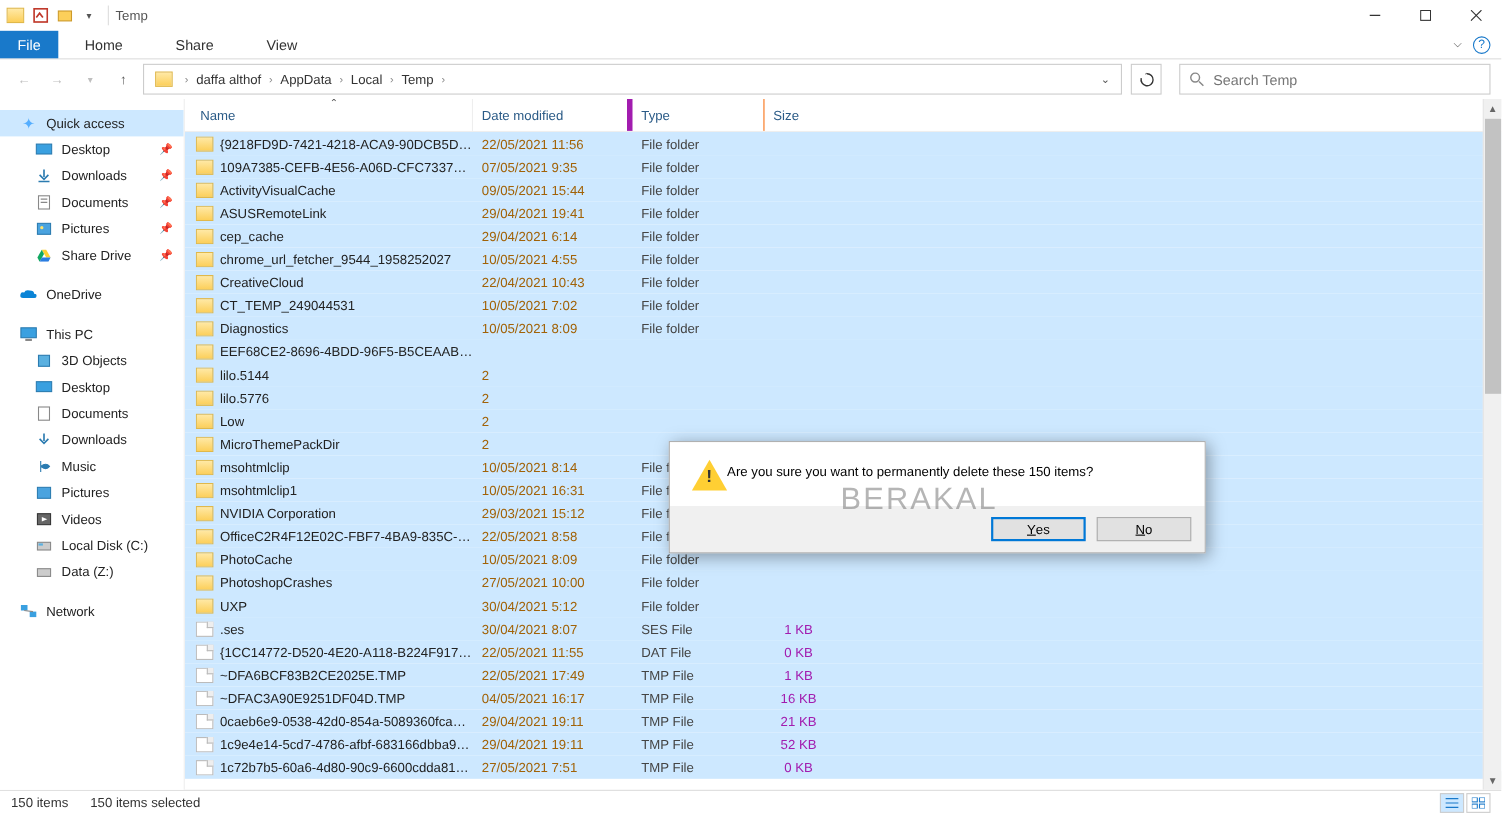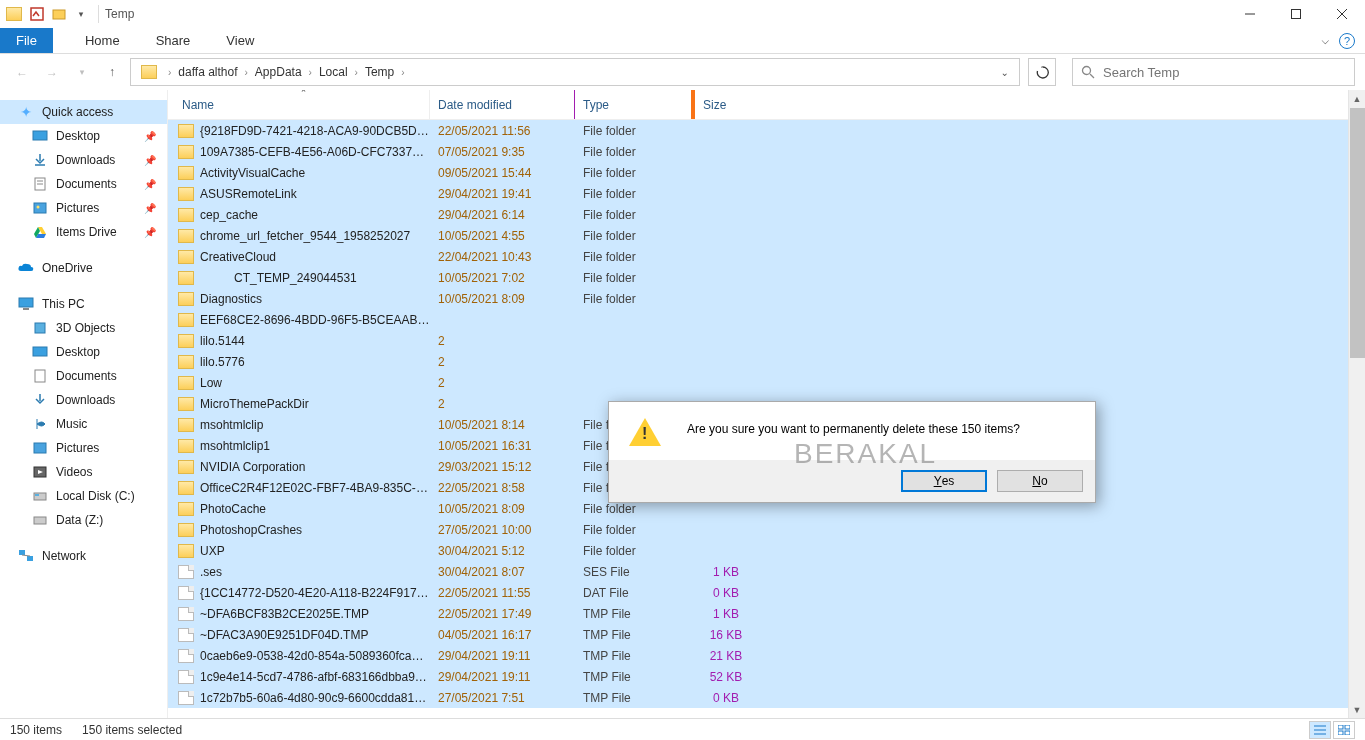--- a/index.html
+++ b/index.html
@@ -10,21 +10,21 @@
 .titlebar .folder-ico { width: 16px; height: 14px; background: linear-gradient(#ffe9a6,#fccf5a); border: 1px solid #e0b84a; margin: 0 4px 0 2px; }
 .titlebar .qat-ico { width: 18px; height: 18px; display: flex; align-items: center; justify-content: center; margin: 0 2px; color: #555; }
 .titlebar .sep { width: 1px; height: 18px; background: #ddd; margin: 0 6px; }
 .titlebar .title-text { color: #555; }
 .titlebar .win-controls { margin-left: auto; display: flex; }
 .titlebar .win-btn { width: 46px; height: 28px; display: flex; align-items: center; justify-content: center; color: #333; }
 
 
 .ribbon { height: 26px; display: flex; align-items: stretch; border-bottom: 1px solid #ddd; }
 .ribbon .file-tab { background: #1979ca; color: #fff; padding: 0 16px; display: flex; align-items: center; font-size: 13px; }
-.ribbon .tab { padding: 0 4px; display: flex; align-items: center; color: #333; font-size: 13px; margin-left: 28px; }
+.ribbon .tab { padding: 0 24px; display: flex; align-items: center; color: #333; font-size: 13px; }
 .ribbon .right { margin-left: auto; display: flex; align-items: center; padding-right: 10px; gap: 10px; color: #555;}
 .ribbon .help { width:16px; height:16px; border:1px solid #1979ca; border-radius:50%; color:#1979ca; font-size:11px; display:flex; align-items:center; justify-content:center;}
 
 
 .navrow { height: 36px; display: flex; align-items: center; padding: 4px 10px; gap: 6px; }
 .nav-arrow { width: 24px; height: 24px; display: flex; align-items: center; justify-content: center; color: #bfbfbf; }
 .addr-box { flex: 0 0 890px; height: 28px; border: 1px solid #ccc; display: flex; align-items: center; padding: 0 4px; }
 .addr-box .folder-ico { width: 16px; height: 14px; background: linear-gradient(#ffe9a6,#fccf5a); border: 1px solid #e0b84a; margin: 0 6px; }
 .crumb { color: #333; padding: 0 2px; }
 .crumb-sep { color: #888; padding: 0 5px; font-size: 10px;}
@@ -41,22 +41,22 @@
 .sidebar .item { display: flex; align-items: center; height: 24px; padding: 0 10px 0 18px; font-size: 12px; color: #222; position: relative;}
 .sidebar .item .sb-ico { width: 16px; height: 16px; margin-right: 8px; display:flex; align-items:center; justify-content:center;}
 .sidebar .item.indent { padding-left: 32px; }
 .sidebar .item.active { background: #cde8ff; }
 .sidebar .pin { margin-left: auto; color: #888; font-size: 10px;}
 .qa-star { color:#54aeff; font-size:14px;}
 
 .content { flex: 1; position: relative; overflow: hidden; }
 .col-headers { display: flex; height: 30px; align-items: center; border-bottom: 1px solid #eee; color: #2b5b87; padding-left: 10px; }
 .col-name { width: 252px; padding-left: 4px; border-right: 1px solid #eee; height: 100%; display:flex; align-items:center; position:relative;}
-.col-date { width: 145px; padding-left: 8px; border-right: 1px solid #a21caf; height:100%; display:flex; align-items:center;}
-.col-type { width: 120px; padding-left: 8px; border-right: 4px solid #f97316; height:100%; display:flex; align-items:center;}
+.col-date { width: 145px; padding-left: 8px; border-right: 5px solid #a21caf; height:100%; display:flex; align-items:center;}
+.col-type { width: 120px; padding-left: 8px; border-right: 1px solid #f97316; height:100%; display:flex; align-items:center;}
 .col-size { width: 70px; padding-left: 8px; height:100%; display:flex; align-items:center;}
 .sort-arrow { position:absolute; top:-2px; left:50%; transform:translateX(-50%); font-size:9px; color:#555;}
 
 .rows { overflow-y: auto; height: calc(100% - 30px); }
 .row { display: flex; height: 21px; align-items: center; padding-left: 10px; background: #cde8ff; font-size: 12px; color: #222;}
 .row:nth-child(even){ background:#cde8ff; }
 .row .rname { width: 252px; display: flex; align-items: center; overflow: hidden; white-space: nowrap; text-overflow: ellipsis; }
 .row .ico { width: 16px; height: 14px; margin-right: 6px; flex-shrink: 0; }
 .ico.folder { background: linear-gradient(#ffe9a6,#fccf5a); border: 1px solid #e0b84a; }
 .ico.file { background: #fff; border: 1px solid #bbb; position: relative; }
@@ -73,33 +73,33 @@
 
 .statusbar { height: 22px; border-top: 1px solid #ddd; display: flex; align-items: center; padding: 0 10px; font-size: 12px; color: #333; gap: 20px; }
 .statusbar .right-icons { margin-left:auto; display:flex; gap:2px;}
 .statusbar .vbico { width:22px; height:18px; border:1px solid #ccc; display:flex; align-items:center; justify-content:center; font-size:11px; color:#1979ca;}
 .statusbar .vbico.active { background:#cde8ff;}
 
 
 .overlay-box { position: absolute; left: 440px; top: 311px; width: 488px; background: #f0f0f0; border: 1px solid #aaa; box-shadow: 3px 3px 14px rgba(0,0,0,0.35); z-index: 50; }
 .overlay-box .dlg-title { height: 30px; background: #fff; display: flex; align-items: center; padding: 0 10px; font-size: 12px;}
 .overlay-box .dlg-close { margin-left: auto; font-size: 14px; color:#222; padding:0 6px;}
-.overlay-box .dlg-body { padding: 16px 20px 10px 20px; display: flex; align-items: flex-start; gap: 26px; background:#fff;}
+.overlay-box .dlg-body { padding: 16px 20px 10px 20px; display: flex; align-items: flex-start; gap: 0; background:#fff;}
 .warn-ico { width:32px; height:32px; }
 .warn-tri { width:0; height:0; border-left:16px solid transparent; border-right:16px solid transparent; border-bottom:28px solid #ffcf33; position:relative;}
 .warn-tri::after { content:'!'; position:absolute; left:-3px; top:7px; font-weight:bold; color:#333; font-size:16px;}
 .overlay-box .dlg-msg { font-size: 12px; padding-top: 4px;}
 .overlay-box .dlg-btns { height: 42px; background: #f0f0f0; display:flex; align-items:center; justify-content:flex-end; padding: 0 12px; gap:10px;}
 .overlay-box .dlg-btn { width: 86px; height: 22px; background:#e1e1e1; border:1px solid #adadad; font-size:12px; display:flex; align-items:center; justify-content:center;}
 .overlay-box .dlg-btn.primary { border: 2px solid #0078d7; background:#e1e1e1;}
 .overlay-box .dlg-btn span { text-decoration: underline; text-decoration-color: transparent;}
 .overlay-box .dlg-btn .ul { text-decoration: underline;}
 
 
-.watermark { position:absolute; left:596px; top:348px; font-size:28px; letter-spacing:2px; color:rgba(120,120,120,0.55); font-weight:500; z-index:60; pointer-events:none; font-family: Arial, sans-serif; margin-left: 30px;}
+.watermark { position:absolute; left:596px; top:348px; font-size:28px; letter-spacing:2px; color:rgba(120,120,120,0.55); font-weight:500; z-index:60; pointer-events:none; font-family: Arial, sans-serif;}
 </style>
 </head>
 <body>
 
 <div class="titlebar">
   <div class="folder-ico"></div>
   <div class="qat-ico">
       <svg width="14" height="14">
         <rect x="1" y="1" width="12" height="12" fill="none" stroke="#c0392b" stroke-width="1.5"></rect>
         <path d="M3 9 L6 5 L9 9" fill="none" stroke="#c0392b" stroke-width="1.5"></path>
@@ -228,21 +228,21 @@
             <span class="pin">📌</span>
           </div>
           <div class="item indent">
             <span class="sb-ico">
               <svg width="14" height="12">
                 <path d="M5 1 L9 1 L13 8 L9 8 Z" fill="#ffcf33"></path>
                 <path d="M5 1 L1 8 L3 12 L7 5 Z" fill="#11a861"></path>
                 <path d="M13 8 L11 12 L3 12 L5 8 Z" fill="#2b7de1"></path>
               </svg>
             </span>
-            <span>Items Drive</span>
+            <span>Share Drive</span>
             <span class="pin">📌</span>
           </div>
         </div>
     </div>
     <div class="group">
       <div class="item">
         <span class="sb-ico">
             <svg width="16" height="12">
               <path d="M3 9 Q0 9 0.5 6 Q1 3 4 4 Q5 1 9 2 Q13 2 13 5 Q16 5 15 8 Q15 9 13 9 Z" fill="#0a84d6"></path>
             </svg>
@@ -421,21 +421,21 @@
             <div class="ico folder"></div>
             <span style="overflow:hidden;text-overflow:ellipsis;">CreativeCloud</span>
           </div>
           <div class="rdate">22/04/2021 10:43</div>
           <div class="rtype">File folder</div>
           <div class="rsize"></div>
         </div>
         <div class="row">
           <div class="rname">
             <div class="ico folder"></div>
-            <span style="overflow:hidden;text-overflow:ellipsis;margin-left:34px;">CT_TEMP_249044531</span>
+            <span style="overflow:hidden;text-overflow:ellipsis;">CT_TEMP_249044531</span>
           </div>
           <div class="rdate">10/05/2021 7:02</div>
           <div class="rtype">File folder</div>
           <div class="rsize"></div>
         </div>
         <div class="row">
           <div class="rname">
             <div class="ico folder"></div>
             <span style="overflow:hidden;text-overflow:ellipsis;">Diagnostics</span>
           </div>

